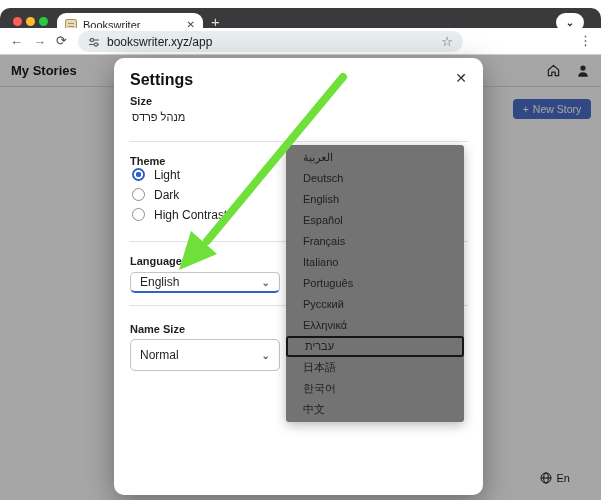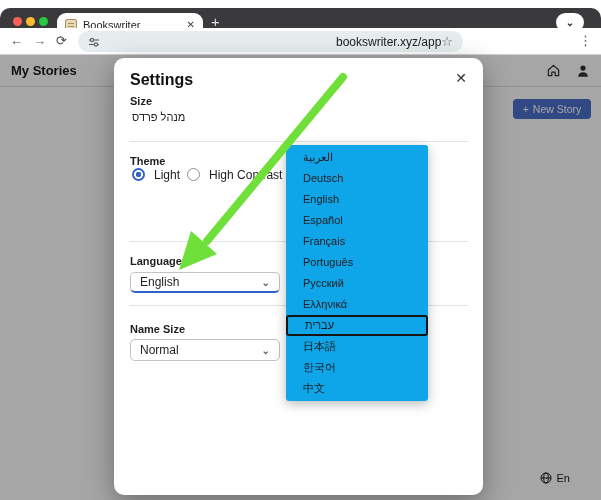--- a/index.html
+++ b/index.html
@@ -23,21 +23,21 @@
   .tab-title{font-size:11px;color:#1f1f1f;margin-left:6px;flex:1;white-space:nowrap;overflow:hidden;}
   .tab-close{font-size:10px;color:#444;cursor:pointer;}
   .newtab{position:absolute;left:211px;top:5px;color:#ddd;font-size:15px;line-height:18px;cursor:pointer;}
   .win-chevron{position:absolute;right:17px;top:5px;width:28px;height:19px;background:#fff;border-radius:11px;display:flex;align-items:center;justify-content:center;font-size:10px;font-weight:bold;color:#222;cursor:pointer;}
 
   .toolbar{position:absolute;top:28px;left:0;right:0;height:27px;background:#fff;border-bottom:1px solid #cfcfcf;}
   .nav-ico{position:absolute;top:5px;font-size:13px;color:#4a4a4a;cursor:pointer;}
   .i-back{left:10px;}
   .i-fwd{left:33px;color:#6e6e6e;}
   .i-reload{left:56px;}
-  .urlbar{position:absolute;left:78px;top:3px;width:385px;height:21px;background:#e7edee;border-radius:11px;display:flex;align-items:center;padding:0 10px;cursor:text;text-align:right;}
+  .urlbar{position:absolute;left:78px;top:3px;width:385px;height:21px;background:#e7edee;border-radius:11px;display:flex;align-items:center;padding:0 10px;cursor:text;}
   .url-text{font-size:12px;color:#202124;margin-left:7px;flex:1;}
   .star{font-size:13px;color:#5f6368;cursor:pointer;}
   .dots{position:absolute;right:9px;top:5px;font-size:13px;color:#444;cursor:pointer;letter-spacing:0;}
 
   
   .page{position:absolute;top:55px;left:0;right:0;bottom:0;background:#fff;}
   .page-header{height:32px;border-bottom:1px solid #ddd;display:flex;align-items:center;padding:0 11px;}
   .page-title{font-size:13px;font-weight:700;color:#1a1a1a;flex:1;}
   .hdr-icons{display:flex;gap:15px;align-items:center;}
   .new-story{position:absolute;right:10px;top:44px;width:78px;height:20px;background:var(--btn-blue);border:none;border-radius:4px;color:#fff;font-size:10.5px;display:flex;align-items:center;justify-content:center;gap:4px;cursor:pointer;font-family:"Liberation Sans",sans-serif;}
@@ -47,34 +47,34 @@
   
   .modal{position:absolute;left:114px;top:58px;width:369px;height:437px;background:#fff;border-radius:10px;box-shadow:0 8px 28px rgba(0,0,0,0.35);z-index:10;}
   .m-title{position:absolute;left:16px;top:13px;font-size:16px;font-weight:700;color:#111;}
   .m-close{position:absolute;right:16px;top:12px;font-size:14px;color:#333;cursor:pointer;}
   .m-label{position:absolute;left:16px;font-size:11px;font-weight:700;color:#1f1f1f;}
   .lbl-name{top:37px;}
   .name-value{position:absolute;left:18px;top:53px;font-size:11px;color:#222;cursor:text;}
   .hr{position:absolute;left:15px;right:15px;height:0;border-top:1px solid #e2e2e2;}
   .hr1{top:83px;} .hr2{top:183px;} .hr3{top:247px;}
   .lbl-theme{top:97px;}
-  .theme-opts{position:absolute;left:18px;top:110px;display:flex;gap:7px;}
+  .theme-opts{position:absolute;left:18px;top:110px;display:flex;flex-direction:column;gap:7px;}
   .radio-row{display:flex;align-items:center;gap:9px;height:13px;cursor:pointer;}
   .radio{width:13px;height:13px;border-radius:50%;border:1.5px solid #8f8f8f;background:#fff;flex:0 0 auto;}
   .radio.sel{border:none;background:radial-gradient(circle,var(--accent) 0 2.5px,#fff 3px 4.2px,var(--accent) 4.7px 6.5px);}
   .radio-label{font-size:12px;color:#222;}
   .lbl-lang{top:197px;}
   .select{position:absolute;left:16px;width:150px;height:21px;background:#fff;border:1px solid #c3c3c3;border-radius:5px;display:flex;align-items:center;padding:0 9px;font-size:12px;color:#1f1f1f;cursor:pointer;}
   .sel-lang{top:214px;border-bottom:2px solid var(--accent);}
-  .sel-font{top:281px;height:22px;}
+  .sel-font{top:281px;height:32px;}
   .sel-chevron{margin-left:auto;font-size:10px;color:#5f6368;font-weight:bold;}
   .lbl-fontsize{top:265px;}
 
   
-  .dropdown{position:absolute;left:286px;top:145px;width:142px;background:#0ea5e9;border-radius:3px;box-shadow:0 3px 12px rgba(0,0,0,0.28);padding:2px 0;z-index:20;}
+  .dropdown{position:absolute;left:286px;top:145px;width:178px;background:#737373;border-radius:3px;box-shadow:0 3px 12px rgba(0,0,0,0.28);padding:2px 0;z-index:20;}
   .dd-item{height:21px;line-height:21px;padding-left:17px;font-size:11px;color:#202124;cursor:pointer;white-space:nowrap;}
   .dd-item.boxed{border:2px solid #151515;border-radius:3px;line-height:17px;}
 
   
   .annot{position:absolute;left:0;top:0;z-index:40;pointer-events:none;}
 
   svg.licon{display:block;}
 </style>
 </head>
 <body>
@@ -152,20 +152,24 @@
     <div class="hr hr1"></div>
 
     <div class="m-label lbl-theme">Theme</div>
     <div class="theme-opts">
         <div class="radio-row">
           <span class="radio sel"></span>
           <span class="radio-label">Light</span>
         </div>
         <div class="radio-row">
           <span class="radio"></span>
+          <span class="radio-label">Dark</span>
+        </div>
+        <div class="radio-row">
+          <span class="radio"></span>
           <span class="radio-label">High Contrast</span>
         </div>
       </div>
     <div class="hr hr2"></div>
 
     <div class="m-label lbl-lang">Language</div>
     <div class="select sel-lang">
       <span>English</span>
       <span class="sel-chevron">⌄</span>
     </div>
@@ -177,20 +181,21 @@
       <span class="sel-chevron">⌄</span>
     </div>
   </div>
 
   <div class="dropdown">
       <div class="dd-item">العربية</div>
       <div class="dd-item">Deutsch</div>
       <div class="dd-item">English</div>
       <div class="dd-item">Español</div>
       <div class="dd-item">Français</div>
+      <div class="dd-item">Italiano</div>
       <div class="dd-item">Português</div>
       <div class="dd-item">Русский</div>
       <div class="dd-item">Ελληνικά</div>
       <div class="dd-item boxed">עברית</div>
       <div class="dd-item">日本語</div>
       <div class="dd-item">한국어</div>
       <div class="dd-item">中文</div>
     </div>
 
   <svg class="annot" width="601" height="500" viewBox="0 0 601 500">

